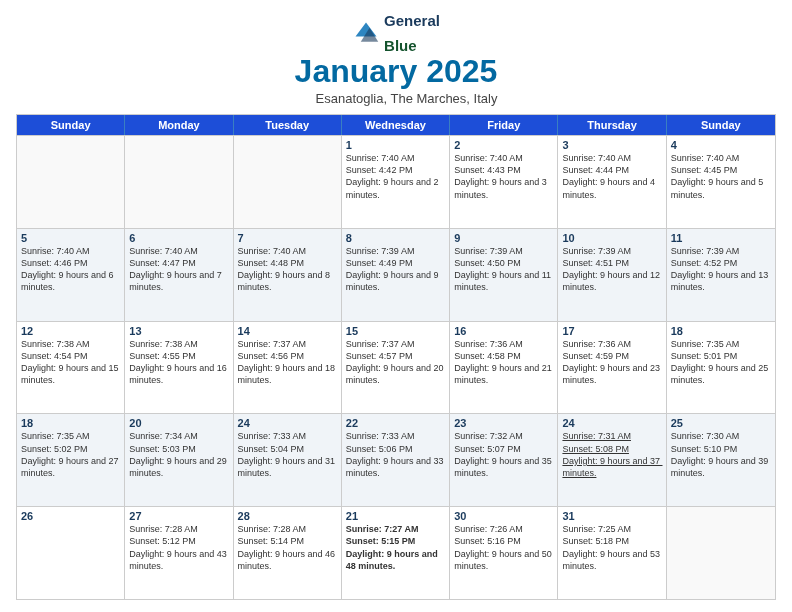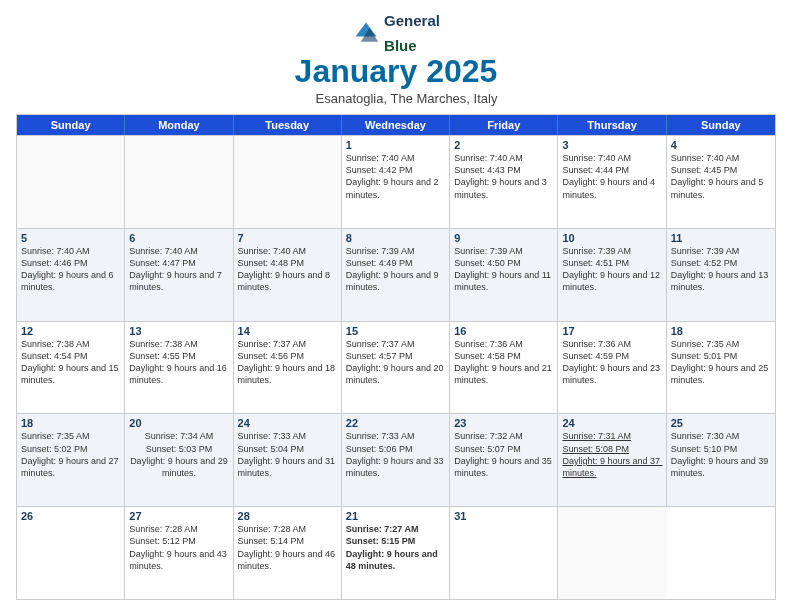--- a/index.html
+++ b/index.html
@@ -254,21 +254,21 @@
         </div>
         <div class="cal-row">
           <div class="cal-cell alt-row">
             <div class="day-number">18</div>
             <div class="cell-text" style="white-space: pre-wrap;">Sunrise: 7:35 AM
 Sunset: 5:02 PM
 Daylight: 9 hours and 27 minutes.</div>
           </div>
           <div class="cal-cell alt-row">
             <div class="day-number">20</div>
-            <div class="cell-text" style="white-space: pre-wrap; text-align: center;">Sunrise: 7:34 AM
+            <div class="cell-text" style="white-space: pre-wrap;">Sunrise: 7:34 AM
 Sunset: 5:03 PM
 Daylight: 9 hours and 29 minutes.</div>
           </div>
           <div class="cal-cell alt-row">
             <div class="day-number">24</div>
             <div class="cell-text" style="white-space: pre-wrap;">Sunrise: 7:33 AM
 Sunset: 5:04 PM
 Daylight: 9 hours and 31 minutes.</div>
           </div>
           <div class="cal-cell alt-row">
@@ -312,19 +312,28 @@
 Sunset: 5:14 PM
 Daylight: 9 hours and 46 minutes.</div>
           </div>
           <div class="cal-cell">
             <div class="day-number">21</div>
             <div class="cell-text" style="white-space: pre-wrap; font-weight: bold;">Sunrise: 7:27 AM
 Sunset: 5:15 PM
 Daylight: 9 hours and 48 minutes.</div>
           </div>
           <div class="cal-cell">
+            <div class="day-number">30</div>
+            <div class="cell-text" style="white-space: pre-wrap;">Sunrise: 7:26 AM
+Sunset: 5:16 PM
+Daylight: 9 hours and 50 minutes.</div>
+          </div>
+          <div class="cal-cell">
             <div class="day-number">31</div>
+            <div class="cell-text" style="white-space: pre-wrap;">Sunrise: 7:25 AM
+Sunset: 5:18 PM
+Daylight: 9 hours and 53 minutes.</div>
           </div>
           <div class="cal-cell empty"></div>
         </div>
       </div>
   </div>
 </div>
 
 </body></html>

